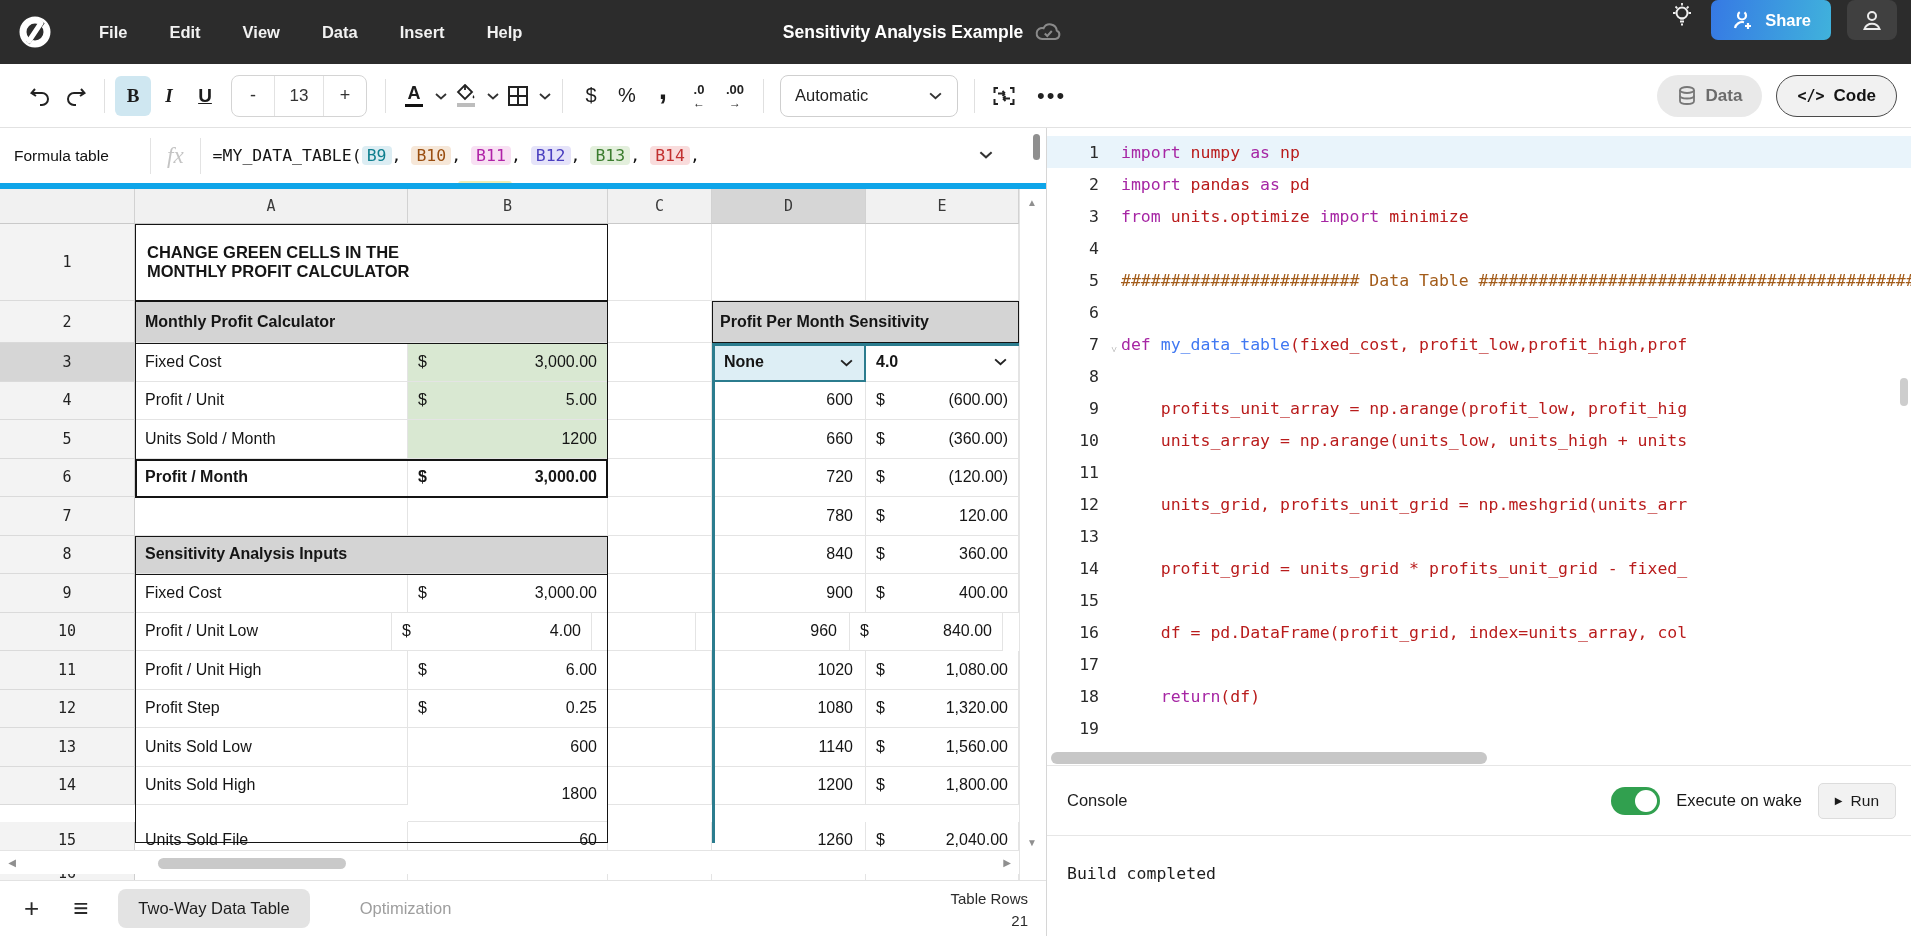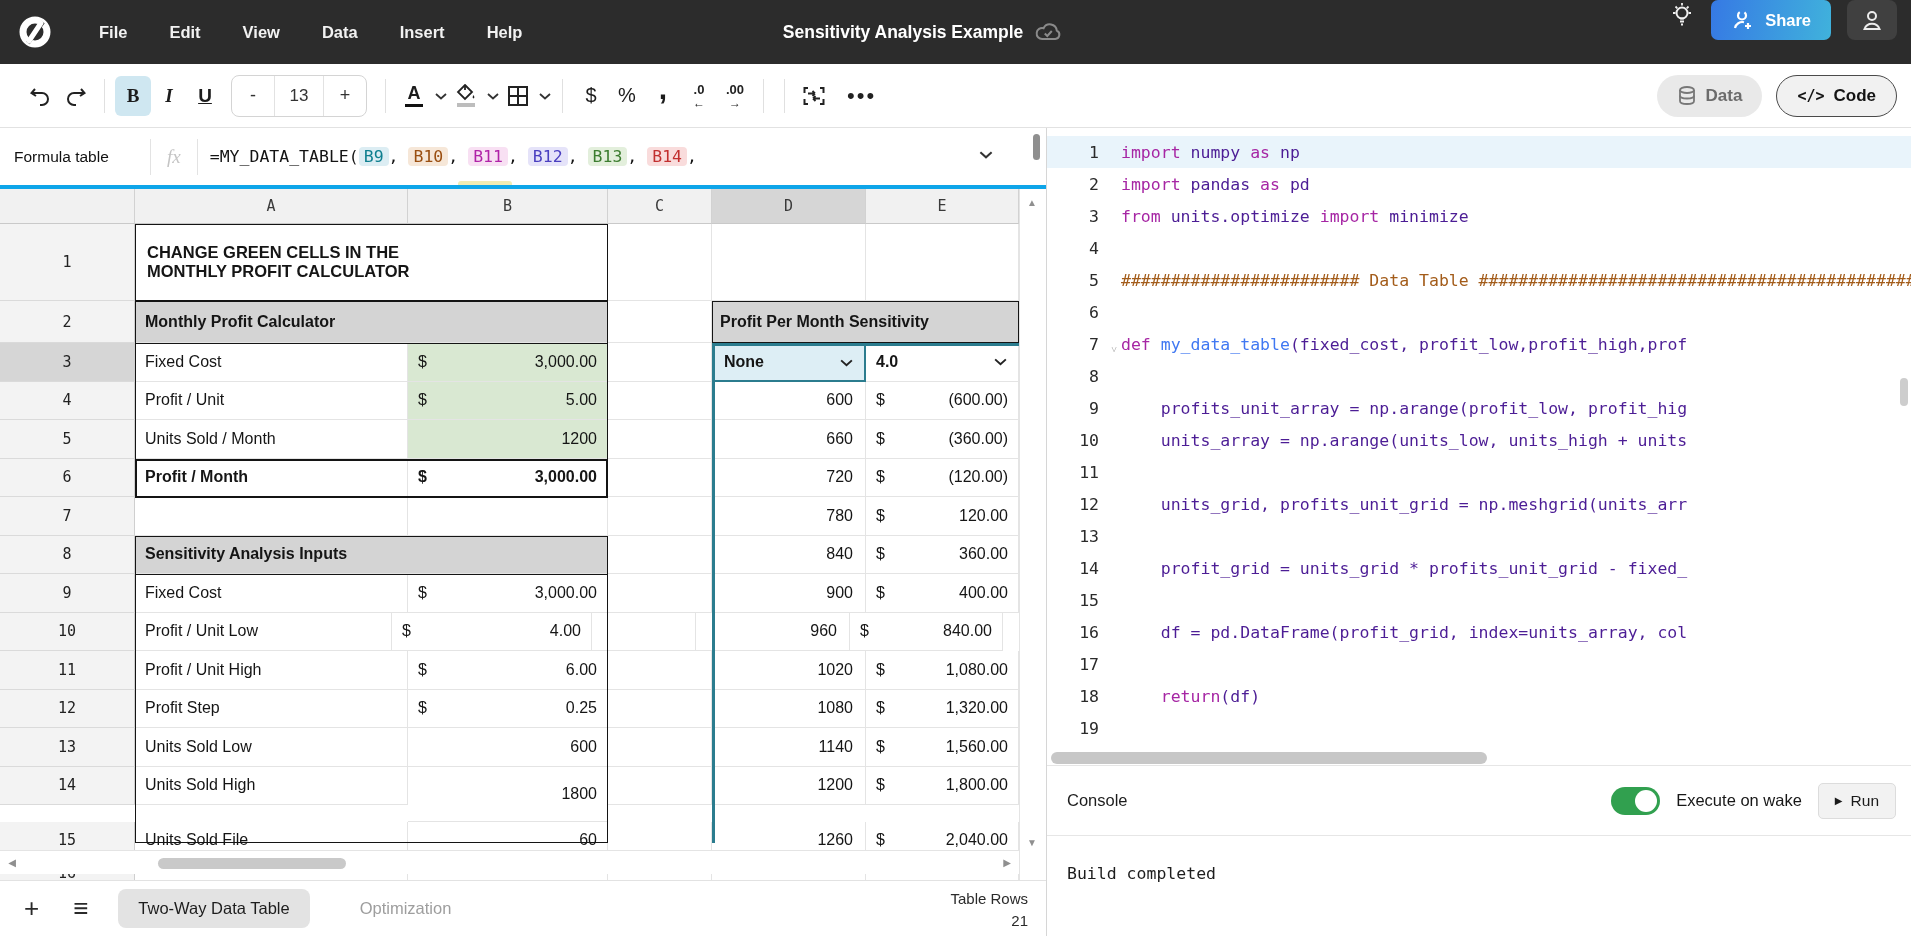--- a/index.html
+++ b/index.html
@@ -44,24 +44,24 @@
               border:1px solid #cfcfcf;border-radius:8px;padding:0 14px;font-size:16.5px;color:#222;margin:0 6px;}
   #more-dots{font-size:22px;letter-spacing:2px;color:#222;margin-left:14px;}
   #tb-right{position:absolute;right:14px;top:64px;height:64px;display:flex;align-items:center;gap:14px;}
   .pill{height:42px;border-radius:21px;display:flex;align-items:center;gap:9px;padding:0 20px;
         font-size:17px;font-weight:600;}
   #data-pill{background:#e9e9e9;color:#6c6c6c;}
   #code-pill{background:#f1f1f1;color:#141414;border:1.5px solid #4a4a4a;}
 
   
   #formulabar{position:absolute;left:0;top:128px;width:1046px;height:61px;background:#fff;
-              border-bottom:4px solid #0ea5e9;display:flex;align-items:center;overflow:hidden;}
+              border-bottom:6px solid #0ea5e9;display:flex;align-items:center;overflow:hidden;}
   #namebox{font-size:15.5px;color:#111;padding:0 14px;min-width:150px;}
   .fdiv{width:1px;height:36px;background:#e3e3e3;}
-  #fx{font-style:italic;color:#c4c4c4;font-size:19px;padding:0 16px;font-family:"Liberation Serif",serif;}
+  #fx{font-style:italic;color:#c4c4c4;font-size:23px;padding:0 16px;font-family:"Liberation Serif",serif;}
   #formula{font-family:"DejaVu Sans Mono",monospace;font-size:16.5px;color:#141414;
            padding-left:12px;display:flex;align-items:center;white-space:pre;}
   .refchip{padding:0 5px;border-radius:4px;font-weight:500;}
   #fchev{position:absolute;right:52px;top:22px;}
   #fscroll{position:absolute;right:6px;top:6px;width:7px;height:26px;border-radius:4px;background:#8f8f8f;}
   #fwrap-sliver{position:absolute;left:458px;top:53px;width:54px;height:8px;border-radius:3px 3px 0 0;
                 background:#f0ecb4;}
 
   
   #sheet{position:absolute;left:0;top:189px;width:1046px;height:691px;overflow:hidden;background:#fff;}
@@ -106,21 +106,21 @@
   
   #codepanel{position:absolute;left:1046px;top:128px;width:865px;height:808px;background:#fff;
              border-left:1px solid #d6d6d6;}
   #codearea{position:absolute;left:0;top:8px;width:865px;height:614px;overflow:hidden;}
   .cline{display:flex;height:32px;align-items:center;font-family:"DejaVu Sans Mono",monospace;
          font-size:16.5px;white-space:pre;}
   .cline.hl{background:#e9f4fb;}
   .lnum{width:58px;text-align:right;padding-right:6px;color:#2a2a2a;flex:0 0 auto;position:relative;}
   .fold{position:absolute;right:-12px;top:9px;font-size:10px;color:#9a9a9a;}
   .ctext{padding-left:16px;}
-  .kw{color:var(--kw);} .fn{color:var(--fn);} .cm{color:var(--cm);} .tx{color:#4c1d95;}
+  .kw{color:var(--kw);} .fn{color:var(--fn);} .cm{color:var(--cm);} .tx{color:#b91c1c;}
   #code-hthumb{position:absolute;left:4px;top:624px;width:436px;height:12px;border-radius:6px;background:#c7c7c7;}
   #code-vthumb{position:absolute;right:3px;top:250px;width:8px;height:28px;border-radius:4px;background:#cdcdcd;}
   #consolebar{position:absolute;left:0;top:637px;width:865px;height:70px;border-top:1px solid #e6e6e6;
               display:flex;align-items:center;}
   #console-label{font-size:16.5px;color:#1d1d1d;margin-left:20px;}
   #console-right{position:absolute;right:16px;display:flex;align-items:center;gap:16px;}
   #toggle{width:49px;height:28px;border-radius:14px;background:var(--toggle);position:relative;}
   #toggle .knob{position:absolute;right:3px;top:3px;width:22px;height:22px;border-radius:50%;background:#fff;}
   #exec-label{font-size:16.5px;color:#171717;}
   #run-btn{display:flex;align-items:center;gap:8px;background:#f2f2f2;border:1px solid #dcdcdc;
@@ -261,20 +261,26 @@
           <span class="arr">←</span>
         </span>
     </div>
     <div class="tb">
       <span class="dec">
           <span>.00</span>
           <span class="arr">→</span>
         </span>
     </div>
     <div class="tdiv"></div>
+    <div id="fmt-select">
+      <span>Automatic</span>
+      <svg width="15" height="9" viewBox="0 0 14 8">
+          <path d="M2 2 l5 4.5 L12 2" fill="none" stroke="#333" stroke-width="1.8"></path>
+        </svg>
+    </div>
     <div class="tdiv"></div>
     <div class="tb">
       <svg width="26" height="22" viewBox="0 0 26 22">
         <path d="M7 3 H3.5 V8" fill="none" stroke="#222" stroke-width="2"></path>
         <path d="M7 19 H3.5 V14" fill="none" stroke="#222" stroke-width="2"></path>
         <path d="M19 3 h3.5 V8" fill="none" stroke="#222" stroke-width="2"></path>
         <path d="M19 19 h3.5 v-5" fill="none" stroke="#222" stroke-width="2"></path>
         <path d="M7 8.5 h7 m0 0 l-2.5 -2.5 m2.5 2.5 l-2.5 2.5" stroke="#222" stroke-width="1.8" fill="none"></path>
         <path d="M19 13.5 h-7 m0 0 l2.5 -2.5 m-2.5 2.5 l2.5 2.5" stroke="#222" stroke-width="1.8" fill="none"></path>
       </svg>

